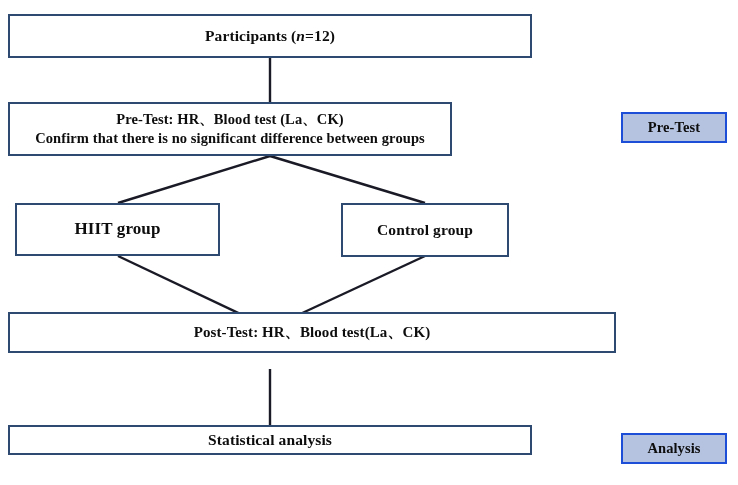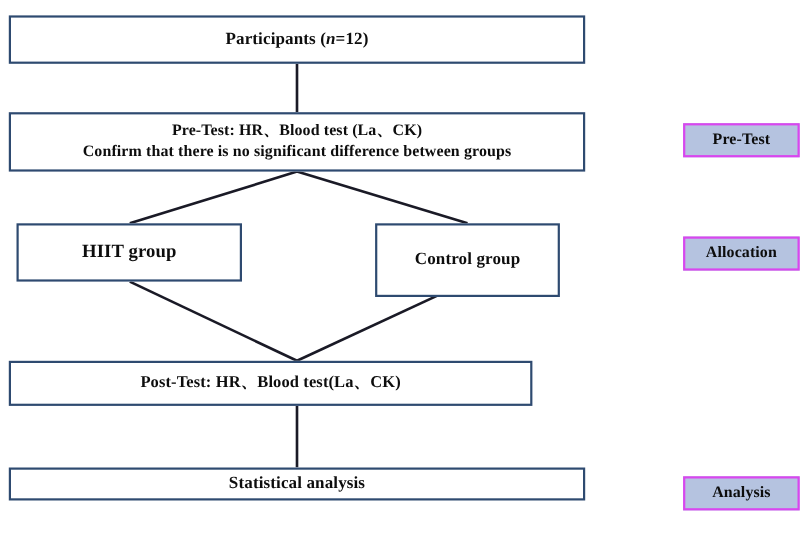--- a/index.html
+++ b/index.html
@@ -41,41 +41,41 @@
     letter-spacing: 0.1px;
     padding: 0 6px;
   }
   .node .txt .ln { display: block; }
   .node .txt em {
     font-style: italic;
   }
 
   
   #node-participants { left: 8px;   top: 14px;  width: 524px; height: 44px; }
-  #node-pretest      { left: 8px;   top: 102px; width: 524px; height: 54px; }
+  #node-pretest      { left: 8px;   top: 102px; width: 444px; height: 54px; }
   #node-hiit         { left: 15px;  top: 203px; width: 205px; height: 53px; }
-  #node-control      { left: 341px; top: 203px; width: 168px; height: 67px; }
-  #node-posttest     { left: 8px;   top: 328px; width: 476px; height: 41px; }
+  #node-control      { left: 341px; top: 203px; width: 168px; height: 54px; }
+  #node-posttest     { left: 8px;   top: 312px; width: 608px; height: 41px; }
   #node-stats        { left: 8px;   top: 425px; width: 524px; height: 30px; }
 
   #node-participants .txt { font-size: 15.5px; }
   #node-pretest .txt      { font-size: 14.5px; }
   #node-hiit .txt         { font-size: 17px; }
   #node-control .txt      { font-size: 15.5px; }
   #node-posttest .txt     { font-size: 15px; }
   #node-stats .txt        { font-size: 15.5px; }
 
   
   .stage {
     position: absolute;
     box-sizing: border-box;
     width: 106px;
     height: 31px;
     background: #b5c3e0;
-    border: 2px solid #d946ef;
+    border: 2px solid #1d4ed8;
     display: flex;
     align-items: center;
     justify-content: center;
     z-index: 2;
   }
   .stage .txt {
     font-weight: bold;
     font-size: 14.5px;
     color: #0d0d0d;
     letter-spacing: 0.1px;
@@ -131,22 +131,19 @@
   </div>
 
   <div class="node" id="node-stats">
     <div class="txt">Statistical analysis</div>
   </div>
 
   <div class="stage" id="stage-pretest">
     <div class="txt">Pre-Test</div>
   </div>
 
-  <div class="stage" id="stage-allocation">
-    <div class="txt">Allocation</div>
-  </div>
 
 
   <div class="stage" id="stage-analysis">
     <div class="txt">Analysis</div>
   </div>
 
 </div>
 
 </body></html>

